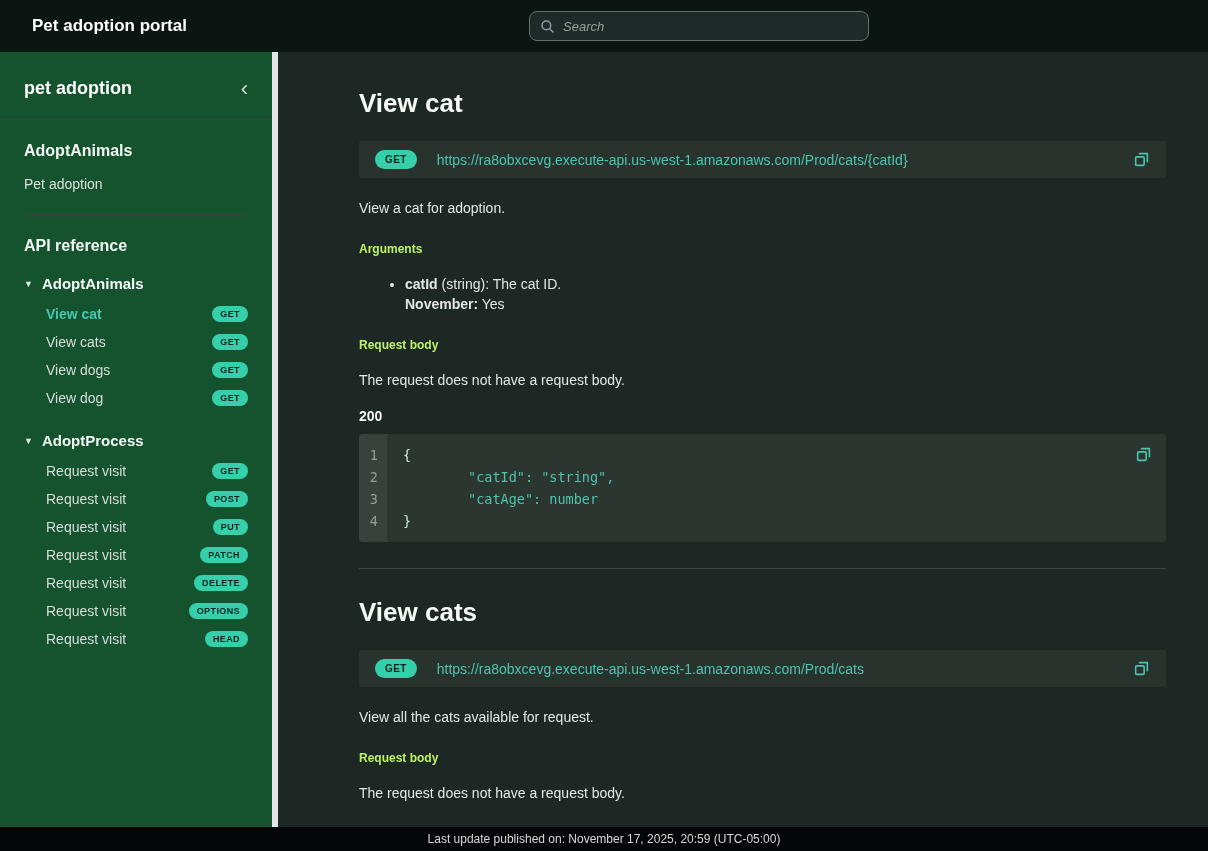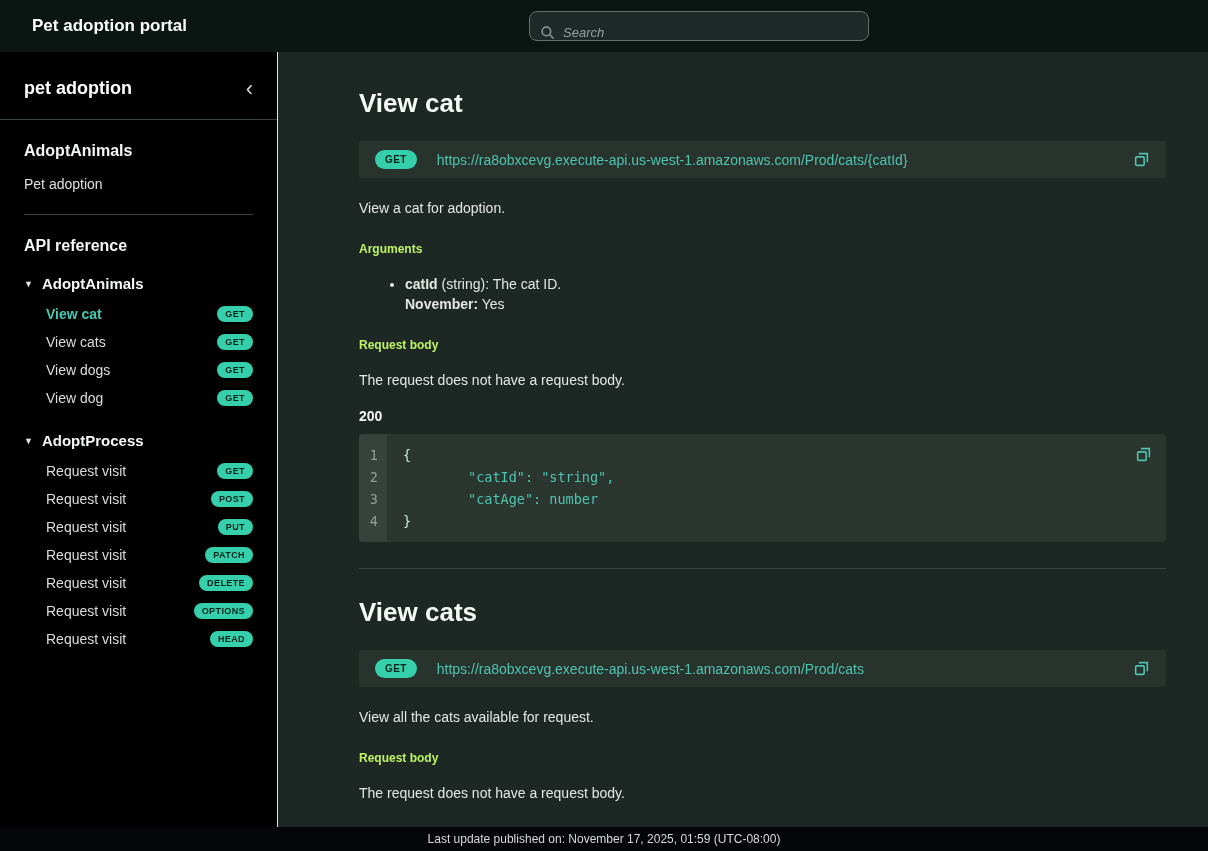--- a/index.html
+++ b/index.html
@@ -8,31 +8,31 @@
     font-family:"Liberation Sans", sans-serif;
     background:#1d2824; color:#e7ece9;
     overflow:hidden; position:relative;
   }
   
   .topbar { height:52px; background:#0b1613; display:flex; align-items:center; padding:7px 32px; position:relative; }
   .topbar-title { font-size:17px; font-weight:bold; color:#ffffff; }
   .search-box {
     position:absolute; left:529px; top:11px; width:340px; height:30px;
     background:#1e2a27; border:1px solid #65706b; border-radius:8px;
-    display:flex; align-items:flex-end; padding:0 10px; gap:8px;
+    display:flex; align-items:center; padding:0 10px; gap:8px;
   }
   .search-input {
     flex:1; background:transparent; border:none; outline:none;
     color:#e8ece9; font-size:13px; font-family:"Liberation Sans", sans-serif;
   }
   .search-input::placeholder { color:#95a09b; font-style:italic; }
   
   .middle { display:flex; height:799px; overflow:hidden; }
   
-  .sidebar { width:278px; min-width:278px; background:#000000; border-right:1px solid #e5e5e5; overflow:hidden; }
+  .sidebar { width:278px; min-width:278px; background:#14532d; border-right:6px solid #e5e5e5; overflow:hidden; }
   .side-header { padding:26px 20px 20px 24px; display:flex; align-items:center; justify-content:space-between; }
   .side-title { font-size:18px; font-weight:bold; color:#ffffff; }
   .collapse-btn { color:#d2d8d4; font-size:22px; line-height:14px; cursor:pointer; padding:0 4px; }
   .side-divider { border-bottom:1px solid #39443f; }
   .side-divider.inset { margin:22px 24px 0; }
   .side-section { padding:22px 24px 0; }
   .side-heading { font-size:16px; font-weight:bold; color:#f3f7f4; }
   .side-link { margin-top:16px; font-size:14px; color:#dbe0dd; cursor:pointer; }
   .group-header { display:flex; align-items:center; margin-top:20px; margin-bottom:8px; cursor:pointer; }
   .caret { font-size:9px; color:#e2e8e4; margin-right:9px; }
@@ -250,16 +250,16 @@
         <p class="desc">View all the cats available for request.</p>
 
         <h3 class="sec-heading">Request body</h3>
         <p class="plain-text">The request does not have a request body.</p>
       </section>
 
     </main>
   </div>
 
   <footer class="footer">
-    <span>Last update published on: November 17, 2025, 01:59 (UTC-08:00)</span>
+    <span>Last update published on: November 17, 2025, 20:59 (UTC-05:00)</span>
   </footer>
 
 </div>
 
 </body></html>

